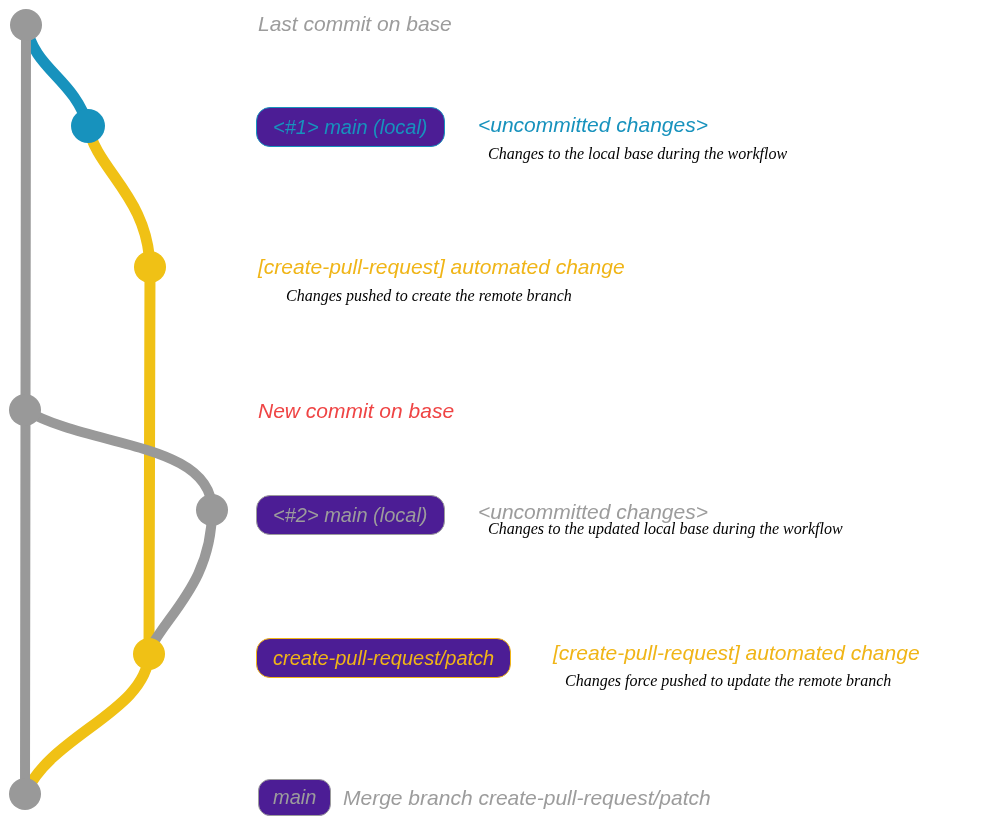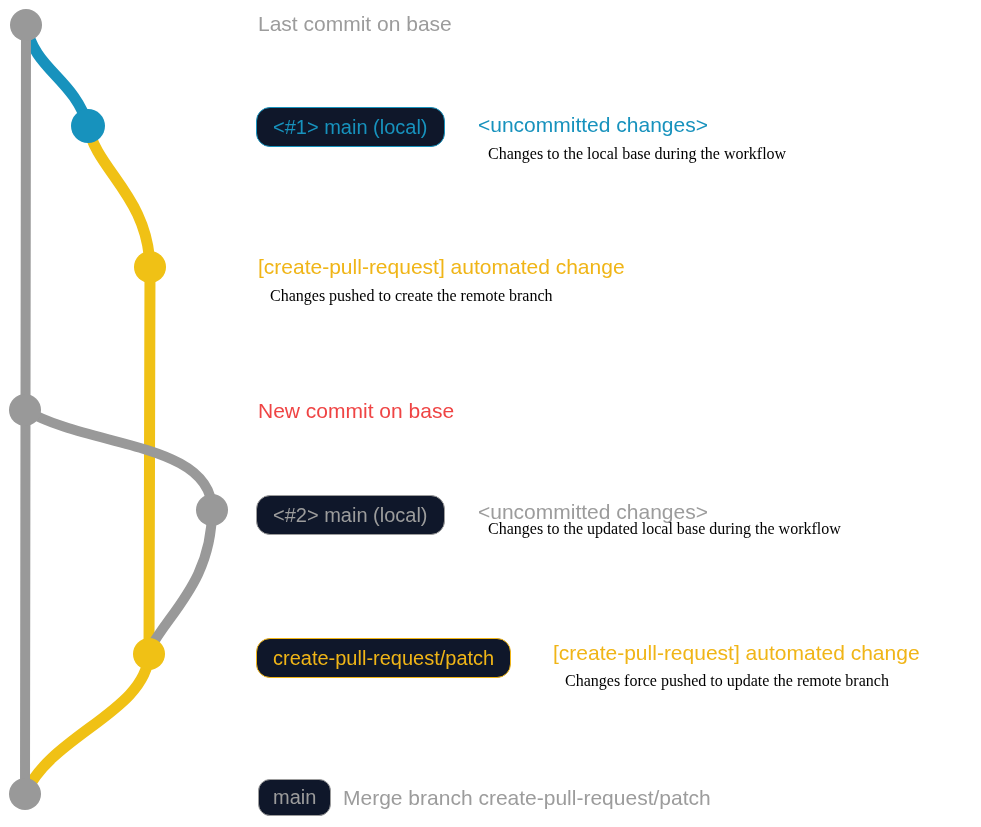--- a/index.html
+++ b/index.html
@@ -3,41 +3,42 @@
 <meta charset="utf-8">
 <style>
   html, body { margin: 0; padding: 0; background: #ffffff; }
   .canvas {
     position: relative;
     width: 981px;
     height: 827px;
     background: #ffffff;
     font-family: "Liberation Sans", sans-serif;
     overflow: hidden;
+    font-style: italic;
   }
   .graph-svg { position: absolute; left: 0; top: 0; }
   .t { position: absolute; white-space: nowrap; }
   .s21 { font-size: 21px; }
   .serif {
     font-family: "Liberation Serif", serif;
     font-size: 16px;
     color: #000000;
   }
   .badge {
     position: absolute;
     display: flex;
     align-items: center;
     justify-content: center;
     box-sizing: border-box;
     height: 40px;
     padding: 0 16px;
     border-radius: 14px;
     border: 1.5px solid;
     font-size: 20px;
-    background: #0f172a;
+    background: #4c1d95;
   }
   .badge-small {
     height: 37px;
     padding: 0 14px;
     border-radius: 12px;
   }
 </style>
 </head>
 <body>
 
@@ -66,21 +67,21 @@
 
   <div class="t s21" style="left: 258px; top: 12px; color: rgb(156, 156, 156);">Last commit on base</div>
 
   <div class="badge" style="left: 256px; top: 107px; color: rgb(23, 146, 189); border-color: rgb(23, 146, 189);">
     <span>&lt;#1&gt; main (local)</span>
   </div>
   <div class="t s21" style="left: 478px; top: 113px; color: rgb(23, 146, 189);">&lt;uncommitted changes&gt;</div>
   <div class="t serif" style="left:488px; top:145px;">Changes to the local base during the workflow</div>
 
   <div class="t s21" style="left: 258px; top: 255px; color: rgb(240, 181, 23);">[create-pull-request] automated change</div>
-  <div class="t serif" style="left:270px; top:287px;">Changes pushed to create the remote branch</div>
+  <div class="t serif" style="left:286px; top:287px;">Changes pushed to create the remote branch</div>
 
   <div class="t s21" style="left: 258px; top: 399px; color: #ef4444;">New commit on base</div>
 
   <div class="badge" style="left: 256px; top: 495px; color: rgb(156, 156, 156); border-color: rgb(156, 156, 156);">
     <span>&lt;#2&gt; main (local)</span>
   </div>
   <div class="t s21" style="left: 478px; top: 500px; color: rgb(156, 156, 156);">&lt;uncommitted changes&gt;</div>
   <div class="t serif" style="left:488px; top:520px;">Changes to the updated local base during the workflow</div>
 
   <div class="badge" style="left: 256px; top: 638px; color: rgb(240, 181, 23); border-color: rgb(240, 181, 23);">

